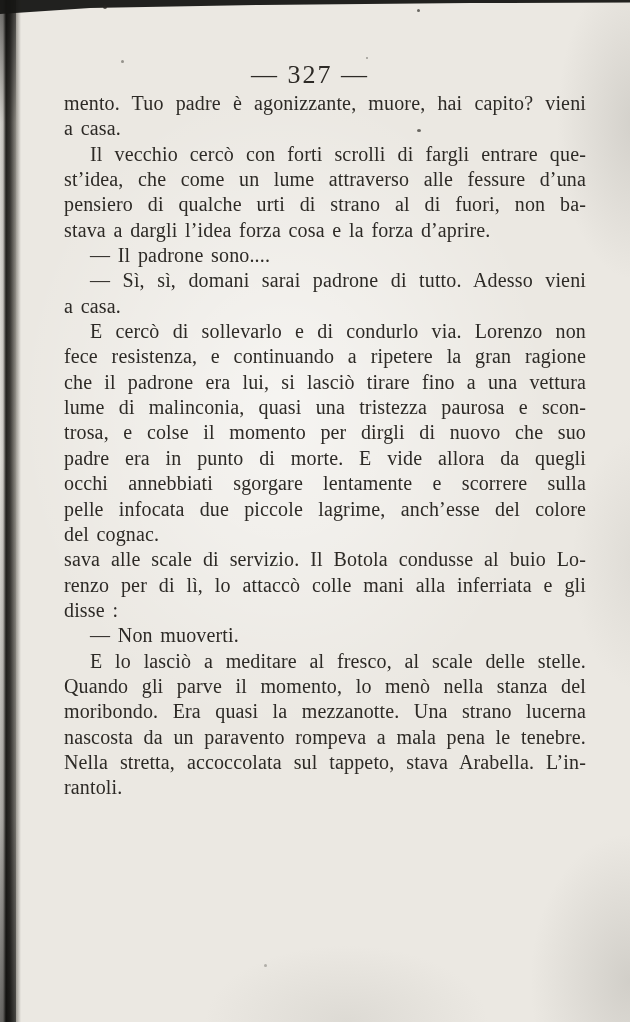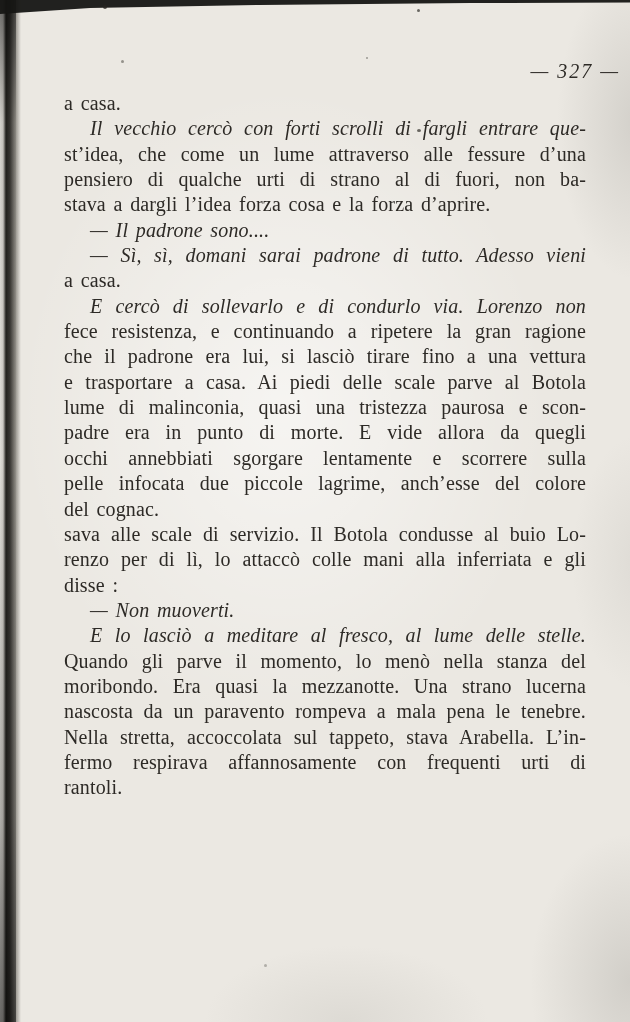--- a/index.html
+++ b/index.html
@@ -39,40 +39,39 @@
       rgba(0,0,0,0.55) 0%, rgba(0,0,0,0.10) 12%,
       rgba(0,0,0,0.05) 45%, rgba(0,0,0,0.25) 80%,
       rgba(0,0,0,0.55) 100%);
   }
   
   .edge-top { position: absolute; left: 0; top: 0; width: 630px; height: 16px; }
   .speck { position: absolute; border-radius: 50%; }
   .header {
     position: absolute;
     left: 0; right: 10px; top: 60px;
-    text-align: right;
-    font-size: 20px;
+    text-align: center;
+    font-size: 26px;
     letter-spacing: 2px;
     color: var(--ink, #2d2a26);
-    font-style: italic;
   }
   .text-block {
     position: absolute;
     left: 64px;
     top: 91px;
     width: 522px;
     font-size: 20px;
     line-height: 25.35px;
     letter-spacing: 0.15px;
     word-spacing: 2.5px;
     color: var(--ink, #2d2a26);
   }
   .line { white-space: nowrap; }
   .line.just { white-space: normal; text-align: justify; text-align-last: justify; }
-  .line.indent { padding-left: 26px; font-style: italic; }
+  .line.indent { padding-left: 26px; }
 </style>
 </head>
 <body>
 
 <div class="page">
 
   <div class="vignette"></div>
 
   <div class="edge-left"></div>
   <div class="edge-left-shade"></div>
@@ -83,43 +82,43 @@
   <div class="speck" style="left:103px;top:5px;width:4px;height:4px;background:rgba(40,38,34,0.8);"></div>
   <div class="speck" style="left:417px;top:9px;width:3px;height:3px;background:rgba(50,48,44,0.7);"></div>
   <div class="speck" style="left:121px;top:60px;width:3px;height:3px;background:rgba(90,88,82,0.6);"></div>
   <div class="speck" style="left:366px;top:57px;width:2px;height:2px;background:rgba(90,88,82,0.55);"></div>
   <div class="speck" style="left:417px;top:129px;width:4px;height:3px;background:rgba(60,58,52,0.75);"></div>
   <div class="speck" style="left:264px;top:964px;width:3px;height:3px;background:rgba(120,118,112,0.5);"></div>
 
   <div class="header">— 327 —</div>
 
   <div class="text-block">
+      <div class="line just">mento. Tuo padre è agonizzante, muore, hai capito? vieni</div>
       <div class="line">a casa.</div>
       <div class="line indent just">Il vecchio cercò con forti scrolli di fargli entrare que-</div>
       <div class="line just">st’idea, che come un lume attraverso alle fessure d’una</div>
       <div class="line just">pensiero di qualche urti di strano al di fuori, non ba-</div>
       <div class="line">stava a dargli l’idea forza cosa e la forza d’aprire.</div>
       <div class="line indent">— Il padrone sono....</div>
       <div class="line indent just">— Sì, sì, domani sarai padrone di tutto. Adesso vieni</div>
       <div class="line">a casa.</div>
       <div class="line indent just">E cercò di sollevarlo e di condurlo via. Lorenzo non</div>
       <div class="line just">fece resistenza, e continuando a ripetere la gran ragione</div>
       <div class="line just">che il padrone era lui, si lasciò tirare fino a una vettura</div>
-      <div class="line just">e trasportare a casa. Ai piedi delle scale parve al Botola</div>
       <div class="line just">lume di malinconia, quasi una tristezza paurosa e scon-</div>
+      <div class="line just">trosa, e colse il momento per dirgli di nuovo che suo</div>
       <div class="line just">padre era in punto di morte. E vide allora da quegli</div>
       <div class="line just">occhi annebbiati sgorgare lentamente e scorrere sulla</div>
       <div class="line just">pelle infocata due piccole lagrime, anch’esse del colore</div>
       <div class="line">del cognac.</div>
       <div class="line just">sava alle scale di servizio. Il Botola condusse al buio Lo-</div>
       <div class="line just">renzo per di lì, lo attaccò colle mani alla inferriata e gli</div>
       <div class="line">disse :</div>
       <div class="line indent">— Non muoverti.</div>
-      <div class="line indent just">E lo lasciò a meditare al fresco, al lume delle stelle.</div>
+      <div class="line indent just">E lo lasciò a meditare al fresco, al scale delle stelle.</div>
       <div class="line just">Quando gli parve il momento, lo menò nella stanza del</div>
       <div class="line just">moribondo. Era quasi la mezzanotte. Una strano lucerna</div>
       <div class="line just">nascosta da un paravento rompeva a mala pena le tenebre.</div>
       <div class="line just">Nella stretta, accoccolata sul tappeto, stava Arabella. L’in-</div>
-      <div class="line just">fermo respirava affannosamente con frequenti urti di</div>
       <div class="line">rantoli.</div>
     </div>
 
 </div>
 
 </body></html>

